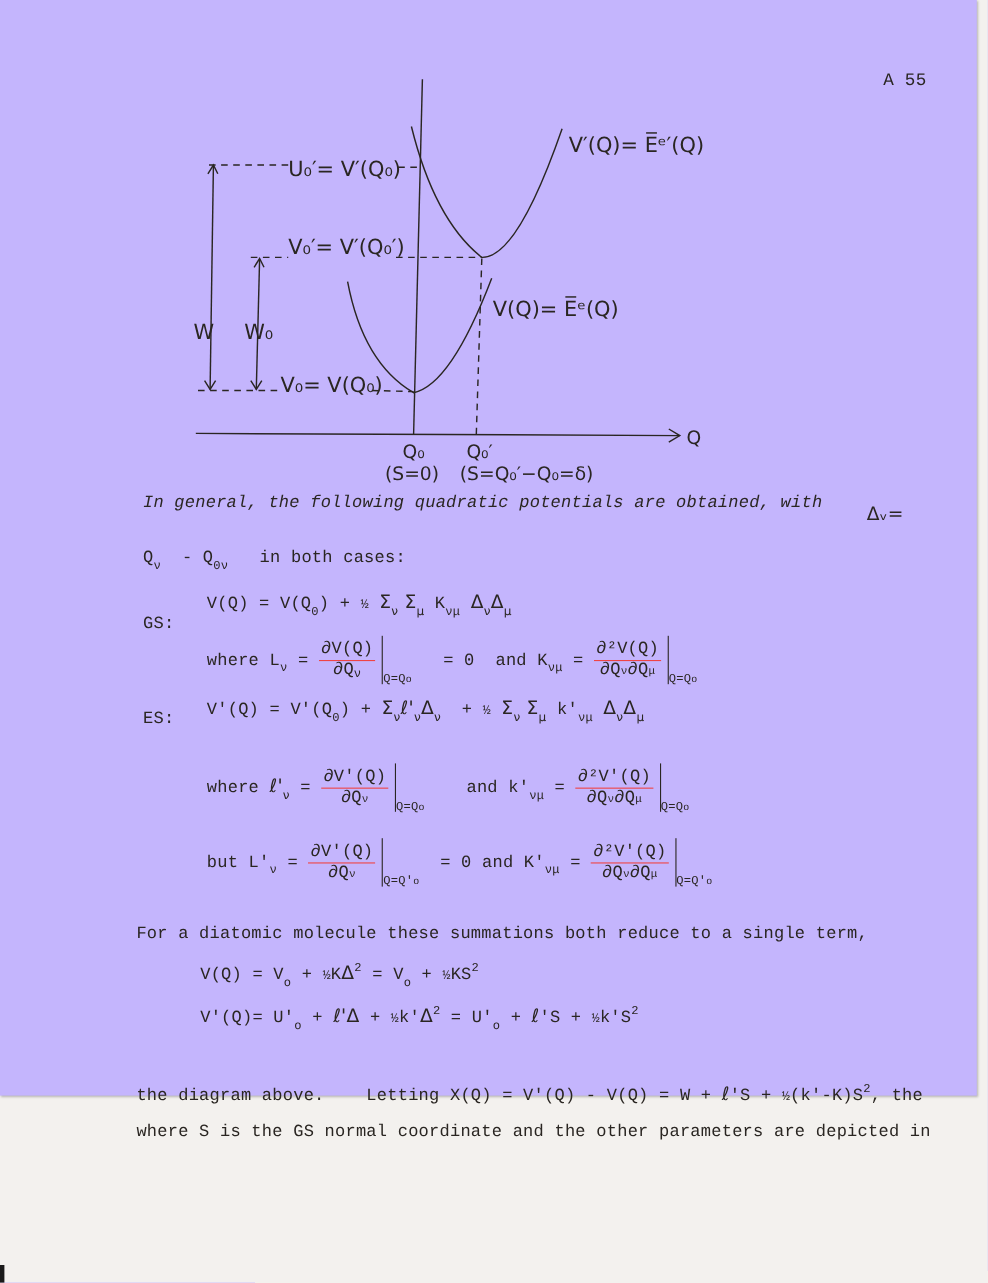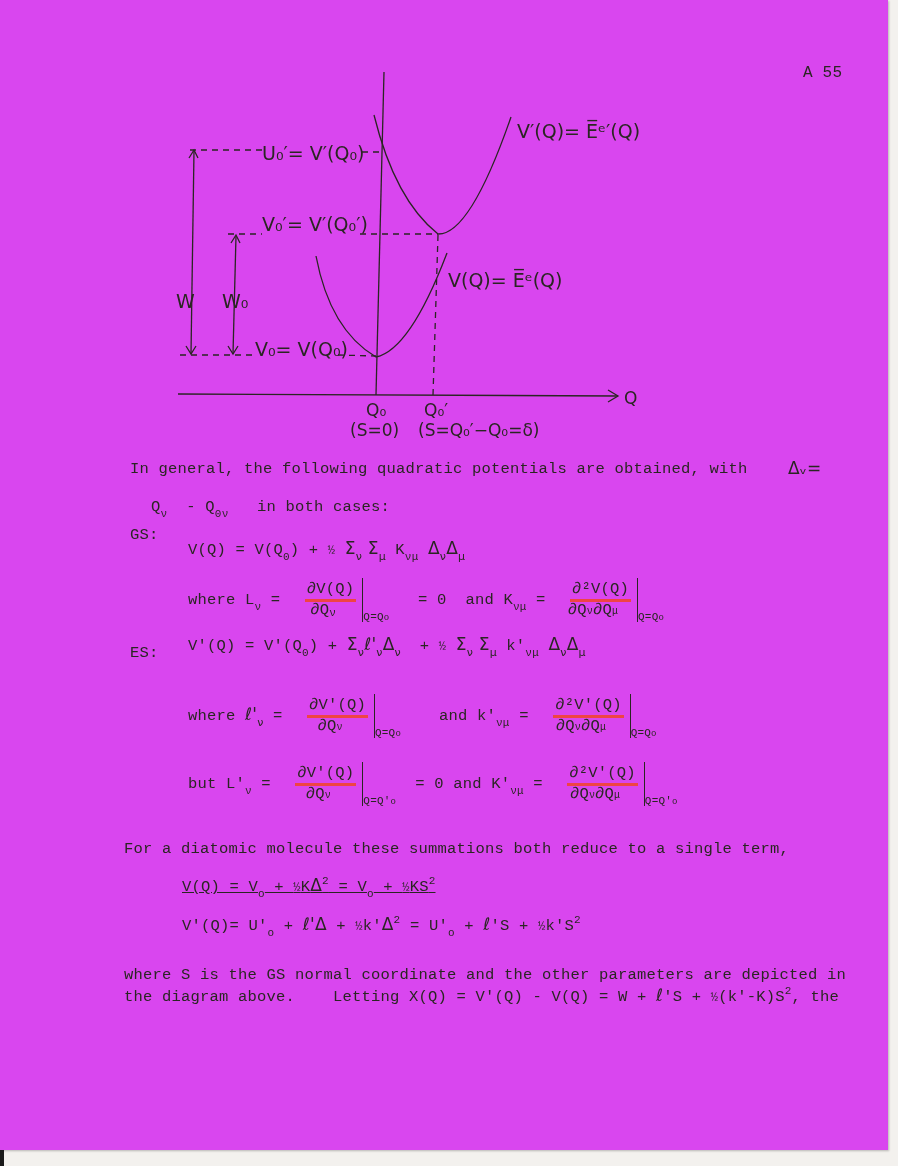--- a/index.html
+++ b/index.html
@@ -3,32 +3,32 @@
 <meta charset="utf-8">
 <style>
   html, body { margin:0; padding:0; }
   body {
     width:898px; height:1166px; position:relative; overflow:hidden;
     background:#f3f1ee;
     font-family:"Liberation Mono","DejaVu Sans Mono",monospace;
     color:#2a2622;
   }
   .paper {
-    position:absolute; left:0; top:0; width:888px; height:1150px;
-    background:#d946ef;
+    position:absolute; left:0; top:0; width:888px; height:996px;
+    background:#c4b5fd;
     box-shadow: 1px 1px 2px rgba(0,0,0,0.25);
   }
   .leftedge { position:absolute; left:0; top:1150px; width:4px; height:16px; background:#1a1a1a; }
   .t { position:absolute; white-space:nowrap; font-size:15.5px; letter-spacing:0.2px; }
   .hand { font-family:"DejaVu Sans",sans-serif; font-size:17px; }
   .sub { font-size:11px; position:relative; top:6px; }
   .sup { font-size:11px; position:relative; top:-7px; }
   .small { font-size:12px; }
   .frac { display:inline-block; text-align:center; vertical-align:middle; line-height:1.1; }
-  .frac .num { display:block; border-bottom:3px solid #ef4444; padding:0 2px;margin-left:15px; }
+  .frac .num { display:block; border-bottom:1px solid #ef4444; padding:0 2px; }
   .frac .den { display:block; padding:0 2px; }
   .bar { display:inline-block; border-left:1.5px solid #2a2622; height:44px; vertical-align:middle; margin-left:6px; }
   .evalat { font-size:11px; position:relative; top:16px; }
   svg text { font-family:"DejaVu Sans",sans-serif; fill:#2a2622; }
 </style>
 </head>
 <body>
 
 <div class="paper">
 
@@ -70,32 +70,32 @@
     <text x="448" y="287" font-size="19">V(Q)= E̅ᵉ(Q)</text>
     <text x="176" y="308" font-size="19">W</text>
     <text x="222" y="308" font-size="19">W₀</text>
     <text x="366" y="416" font-size="17">Q₀</text>
     <text x="424" y="416" font-size="17">Q₀′</text>
     <text x="350" y="436" font-size="17">(S=0)</text>
     <text x="418" y="436" font-size="17">(S=Q₀′−Q₀=δ)</text>
     <text x="624" y="404" font-size="17">Q</text>
   </svg>
 
-  <div class="t" style="left:130px;top:460px;">
+  <div class="t" style="left:130px;top:448px;font-style:italic;">
     <span>In general, the following quadratic potentials are obtained, with</span>
   </div>
   <div class="t hand" style="left:788px;top:458px;">Δᵥ=</div>
 
-  <div class="t" style="left:130px;top:498px;margin-left:21px;">
+  <div class="t" style="left:130px;top:498px;">
     <span>Q</span><span class="sub">ν</span>
     &nbsp;<span>- Q</span><span class="sub">0ν</span>
     &nbsp;&nbsp;<span>in both cases:</span>
   </div>
 
-  <div class="t" style="left:130px;top:526px;">GS:</div>
+  <div class="t" style="left:130px;top:558px;">GS:</div>
   <div class="t" style="left:188px;top:538px;">
     V(Q) = V(Q<span class="sub">0</span>) + <span class="small">½</span>
     <span class="hand">Σ<span class="sub">ν</span> Σ<span class="sub">μ</span></span> K<span class="sub">νμ</span> <span class="hand">Δ<span class="sub">ν</span>Δ<span class="sub">μ</span></span>
   </div>
 
   <div class="t" style="left:188px;top:578px;">
     where L<span class="sub">ν</span> =
     <span class="frac"><span class="num">∂V(Q)</span><span class="den">∂Q<span class="sub" style="top:2px">ν</span></span></span><span class="bar"></span><span class="evalat">Q=Q<span style="font-size:9px">o</span></span>
     &nbsp;&nbsp;= 0 &nbsp;and K<span class="sub">νμ</span> =
     <span class="frac"><span class="num">∂²V(Q)</span><span class="den">∂Q<span style="font-size:10px">ν</span>∂Q<span style="font-size:10px">μ</span></span></span><span class="bar"></span><span class="evalat">Q=Q<span style="font-size:9px">o</span></span>
@@ -113,27 +113,27 @@
     <span class="frac"><span class="num">∂²V'(Q)</span><span class="den">∂Q<span style="font-size:10px">ν</span>∂Q<span style="font-size:10px">μ</span></span></span><span class="bar"></span><span class="evalat">Q=Q<span style="font-size:9px">o</span></span>
   </div>
   <div class="t" style="left:188px;top:762px;">
     but L'<span class="sub">ν</span> =
     <span class="frac"><span class="num">∂V'(Q)</span><span class="den">∂Q<span style="font-size:10px">ν</span></span></span><span class="bar"></span><span class="evalat">Q=Q'<span style="font-size:9px">o</span></span>
     &nbsp;= 0 and K'<span class="sub">νμ</span> =
     <span class="frac"><span class="num">∂²V'(Q)</span><span class="den">∂Q<span style="font-size:10px">ν</span>∂Q<span style="font-size:10px">μ</span></span></span><span class="bar"></span><span class="evalat">Q=Q'<span style="font-size:9px">o</span></span>
   </div>
 
   <div class="t" style="left:124px;top:840px;">For a diatomic molecule these summations both reduce to a single term,</div>
-  <div class="t" style="left:182px;top:875px;text-decoration:underline;">
+  <div class="t" style="left:182px;top:875px;">
     V(Q) = V<span class="sub">o</span> + <span class="small">½</span>K<span class="hand">Δ</span><span class="sup">2</span> = V<span class="sub">o</span> + <span class="small">½</span>KS<span class="sup">2</span>
   </div>
   <div class="t" style="left:182px;top:914px;">
     V'(Q)= U'<span class="sub">o</span> + <span class="hand">ℓ'Δ</span> + <span class="small">½</span>k'<span class="hand">Δ</span><span class="sup">2</span> = U'<span class="sub">o</span> + <span class="hand">ℓ</span>'S + <span class="small">½</span>k'S<span class="sup">2</span>
   </div>
 
-  <div class="t" style="left:124px;top:966px;text-align:right;">where S is the GS normal coordinate and the other parameters are depicted in</div>
+  <div class="t" style="left:124px;top:1020px;text-align:right;">where S is the GS normal coordinate and the other parameters are depicted in</div>
   <div class="t" style="left:124px;top:985px;">
     <span>the diagram above.</span>&nbsp;&nbsp;&nbsp;
     Letting X(Q) = V'(Q) - V(Q) = W + <span class="hand">ℓ</span>'S + <span class="small">½</span>(k'-K)S<span class="sup">2</span><span>, the</span>
   </div>
 
 </div>
 <div class="leftedge"></div>
 
 </body></html>

